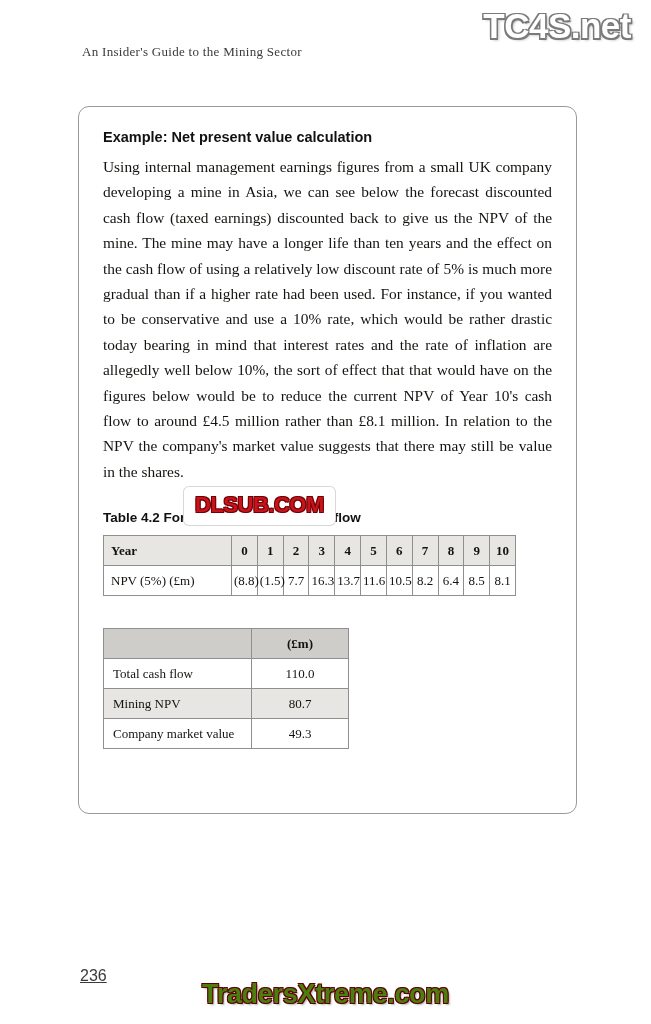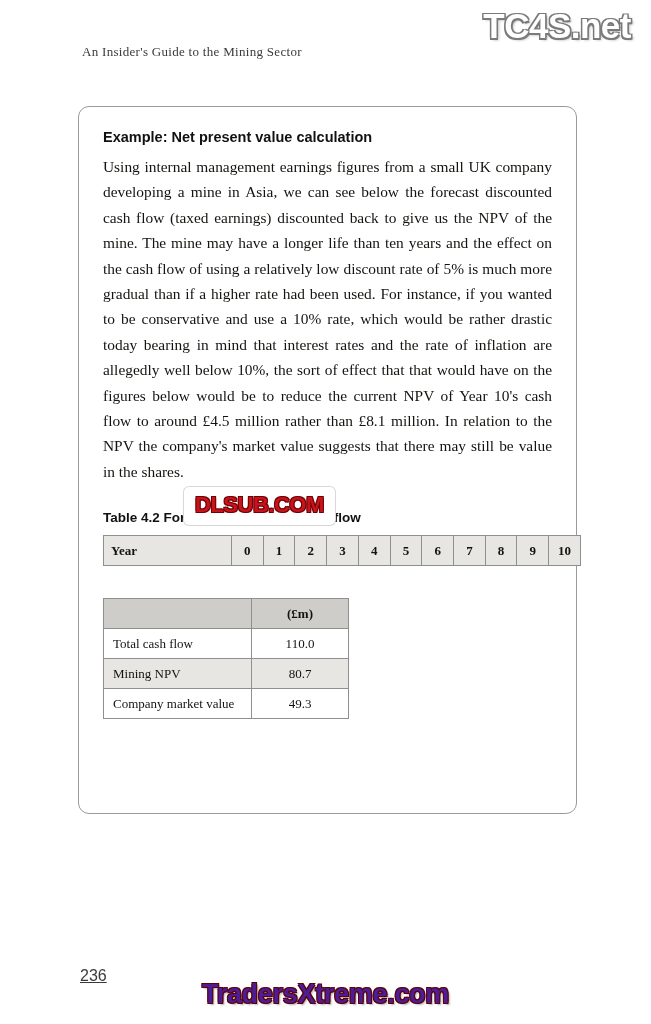--- a/index.html
+++ b/index.html
@@ -54,21 +54,21 @@
        1px  1px 0 #6e0206;
   }
   .wm-bottom {
     position: absolute;
     bottom: 14px;
     left: 50%;
     transform: translateX(-50%);
     font-family: "Liberation Sans", sans-serif;
     font-size: 27px;
     font-weight: bold;
-    color: #4c1d95;
+    color: #4d7c0f;
     letter-spacing: -0.3px;
     white-space: nowrap;
     text-shadow:
       -1px -1px 0 #5d0104,
        1px -1px 0 #5d0104,
       -1px  1px 0 #5d0104,
        1px  1px 0 #5d0104,
        2px 2px 2px rgba(0,0,0,0.3);
   }
 
@@ -130,21 +130,21 @@
     color: #111;
   }
 
   
   table {
     border-collapse: collapse;
     font-size: 13px;
     color: #15130f;
   }
   .t-main {
-    width: 478px;
+    width: 413px;
     table-layout: fixed;
   }
   .t-main td, .t-main th {
     border: 1px solid #8f8f8f;
     height: 29px;
     text-align: center;
     font-weight: normal;
     padding: 0 2px;
   }
   .t-main .rowhead {
@@ -212,20 +212,34 @@
           <th>4</th>
           <th>5</th>
           <th>6</th>
           <th>7</th>
           <th>8</th>
           <th>9</th>
           <th>10</th>
         </tr>
       </thead>
       <tbody>
+        <tr>
+          <td class="rowhead">NPV (5%) (£m)</td>
+          <td>(8.8)</td>
+          <td>(1.5)</td>
+          <td>7.7</td>
+          <td>16.3</td>
+          <td>13.7</td>
+          <td>11.6</td>
+          <td>10.5</td>
+          <td>8.2</td>
+          <td>6.4</td>
+          <td>8.5</td>
+          <td>8.1</td>
+        </tr>
       </tbody>
     </table>
 
     <table class="t-summary">
       <thead>
         <tr>
           <th></th>
           <th class="val">(£m)</th>
         </tr>
       </thead>

